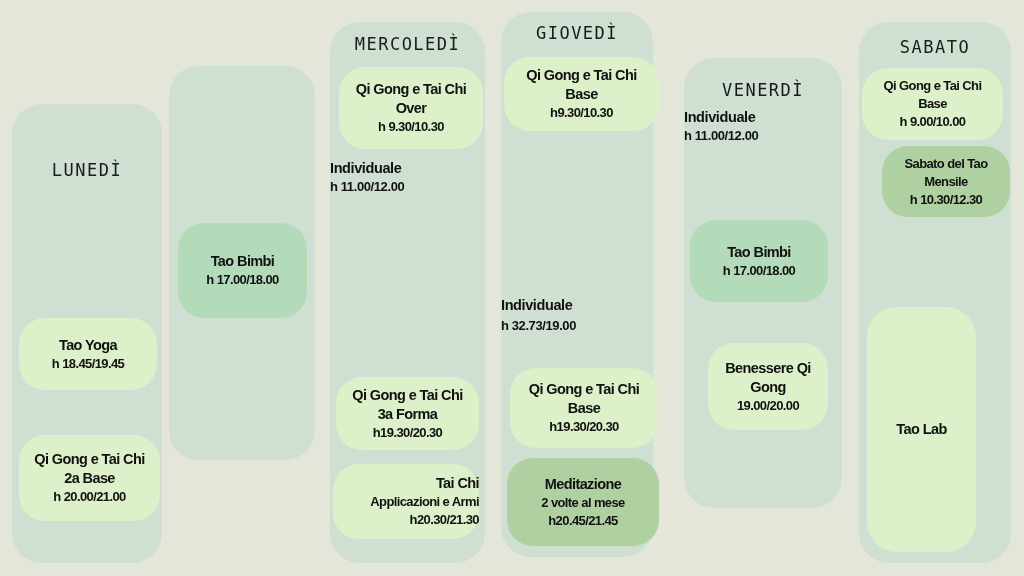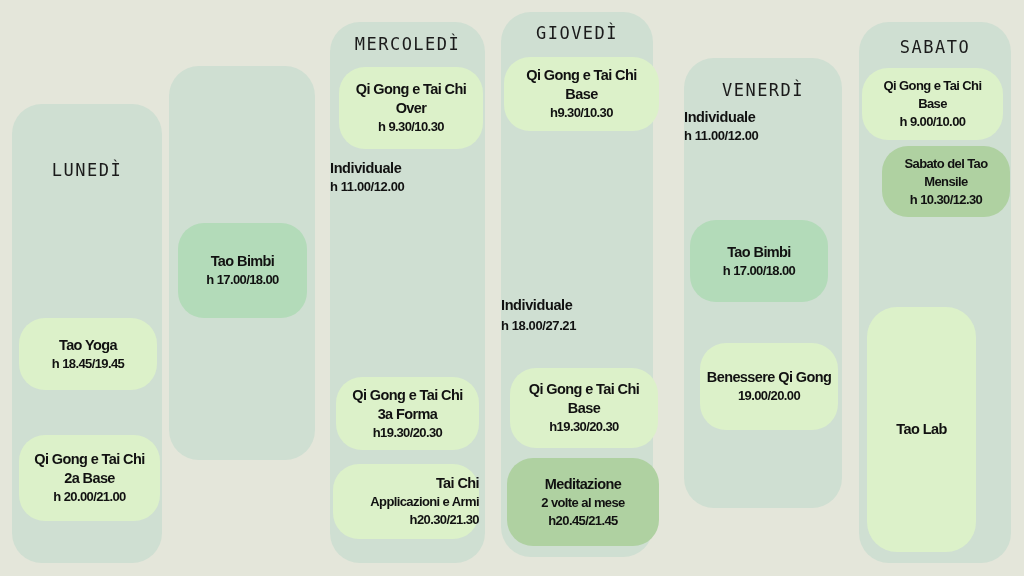--- a/index.html
+++ b/index.html
@@ -80,21 +80,21 @@
 
 <div class="col" style="left:501px;top:12px;width:152px;height:545px;">
   <div class="day" style="top:11px;">GIOVEDÌ</div>
   <div class="card light" style="left:3px;top:45px;width:155px;height:74px;">
     <span class="t">Qi Gong e Tai Chi</span>
     <span class="t">Base</span>
     <span class="s">h9.30/10.30</span>
   </div>
   <div class="plain" style="top:284px;">
     <div class="t" style="margin-bottom:2px;">Individuale</div>
-    <div class="s">h 18.00/27.21</div>
+    <div class="s">h 32.73/19.00</div>
   </div>
   <div class="card light" style="left:9px;top:356px;width:148px;height:80px;">
     <span class="t">Qi Gong e Tai Chi</span>
     <span class="t">Base</span>
     <span class="s">h19.30/20.30</span>
   </div>
   <div class="card dark" style="left:6px;top:446px;width:152px;height:88px;">
     <span class="t">Meditazione</span>
     <span class="s">2 volte al mese</span>
     <span class="s">h20.45/21.45</span>
@@ -104,21 +104,21 @@
 <div class="col" style="left:684px;top:58px;width:158px;height:450px;">
   <div class="day" style="top:22px;">VENERDÌ</div>
   <div class="plain" style="top:50px;">
     <div class="t">Individuale</div>
     <div class="s">h 11.00/12.00</div>
   </div>
   <div class="card mid" style="left:6px;top:162px;width:138px;height:82px;">
     <span class="t">Tao Bimbi</span>
     <span class="s">h 17.00/18.00</span>
   </div>
-  <div class="card light" style="left:16px;top:285px;width:138px;height:87px;">
+  <div class="card light" style="left:24px;top:285px;width:120px;height:87px;">
     <span class="t">Benessere Qi Gong</span>
     <span class="s">19.00/20.00</span>
   </div>
 </div>
 
 <div class="col" style="left:859px;top:22px;width:152px;height:541px;">
   <div class="day" style="top:15px;">SABATO</div>
   <div class="card light" style="left:3px;top:46px;width:141px;height:72px;">
     <span class="s">Qi Gong e Tai Chi</span>
     <span class="s">Base</span>

